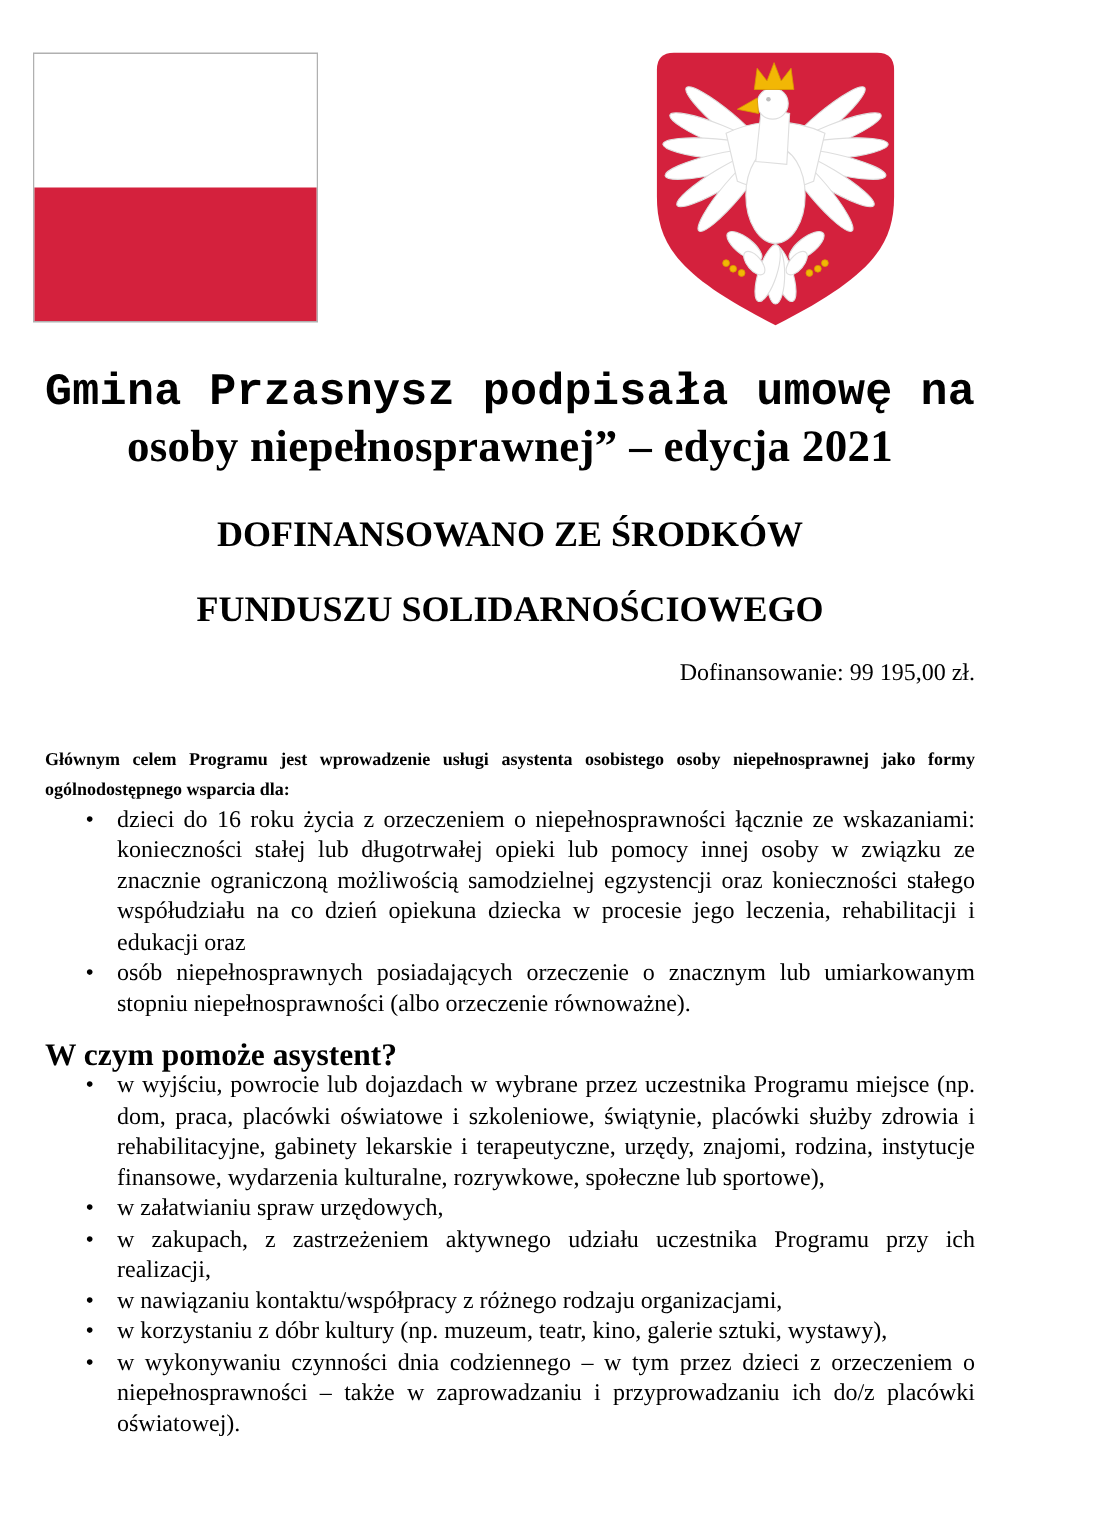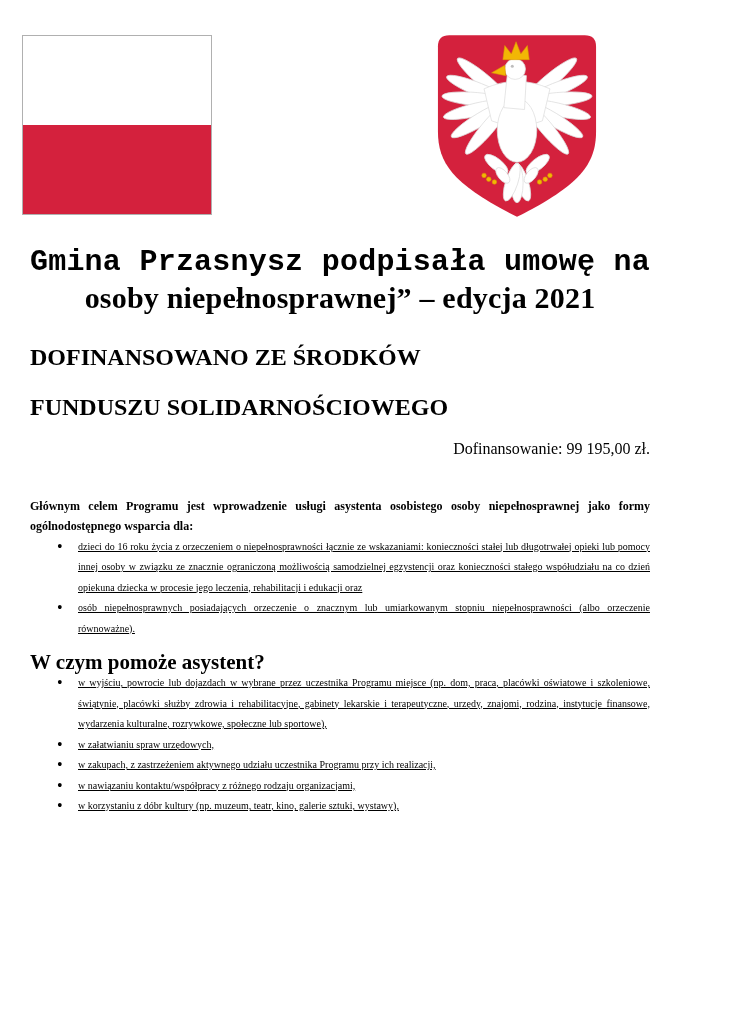--- a/index.html
+++ b/index.html
@@ -34,42 +34,41 @@
   }
 
   .doc-title {
     font-size: 30px; font-weight: bold; line-height: 36px;
     letter-spacing: 0.2px;
   }
   .doc-title .jline { display: block; text-align: justify; text-align-last: justify; font-family: Liberation Mono, monospace; }
   .doc-title .lline { display: block; text-align: center; }
 
   .funding-heading {
-    font-weight: bold;
+    text-align: center; font-weight: bold;
     font-size: 24px; line-height: 30px;
   }
   .funding-heading.first  { margin-top: 26px; }
   .funding-heading.second { margin-top: 20px; }
 
   .plain-line { font-size: 16px; line-height: 20.5px; }
   .funding-amount { margin-top: 17px; text-align: right; }
   .funding-total  { margin-top: 19px; }
 
   .goal-intro {
     margin-top: 36px;
     font-size: 12px; font-weight: bold; line-height: 20.5px;
     text-align: justify;
   }
 
   ul.doc-list { margin: 0; padding: 0 0 0 48px; list-style: none; }
   ul.doc-list li {
     position: relative;
-    font-size: 10px; line-height: 20.5px;
+    font-size: 16px; line-height: 20.5px;
     text-align: justify;
-    text-decoration: underline;
   }
   ul.doc-list li::before {
     content: "\2022";
     position: absolute; left: -21px; top: 0;
     font-size: 16px;
   }
   .goal-list { margin-top: 13px; }
 
   .section-heading {
     margin-top: 13px;
@@ -156,15 +155,16 @@
   </ul>
 
   <h2 class="section-heading">W czym pomoże asystent?</h2>
 
   <ul class="doc-list help-list">
     <li>w wyjściu, powrocie lub dojazdach w wybrane przez uczestnika Programu miejsce (np. dom, praca, placówki oświatowe i szkoleniowe, świątynie, placówki służby zdrowia i rehabilitacyjne, gabinety lekarskie i terapeutyczne, urzędy, znajomi, rodzina, instytucje finansowe, wydarzenia kulturalne, rozrywkowe, społeczne lub sportowe),</li>
     <li>w załatwianiu spraw urzędowych,</li>
     <li>w zakupach, z zastrzeżeniem aktywnego udziału uczestnika Programu przy ich realizacji,</li>
     <li>w nawiązaniu kontaktu/współpracy z różnego rodzaju organizacjami,</li>
     <li>w korzystaniu z dóbr kultury (np. muzeum, teatr, kino, galerie sztuki, wystawy),</li>
+    <li>w wykonywaniu czynności dnia codziennego – w tym przez dzieci z orzeczeniem o niepełnosprawności – także w zaprowadzaniu i przyprowadzaniu ich do/z placówki oświatowej).</li>
   </ul>
 
 </div>
 
 </body></html>

